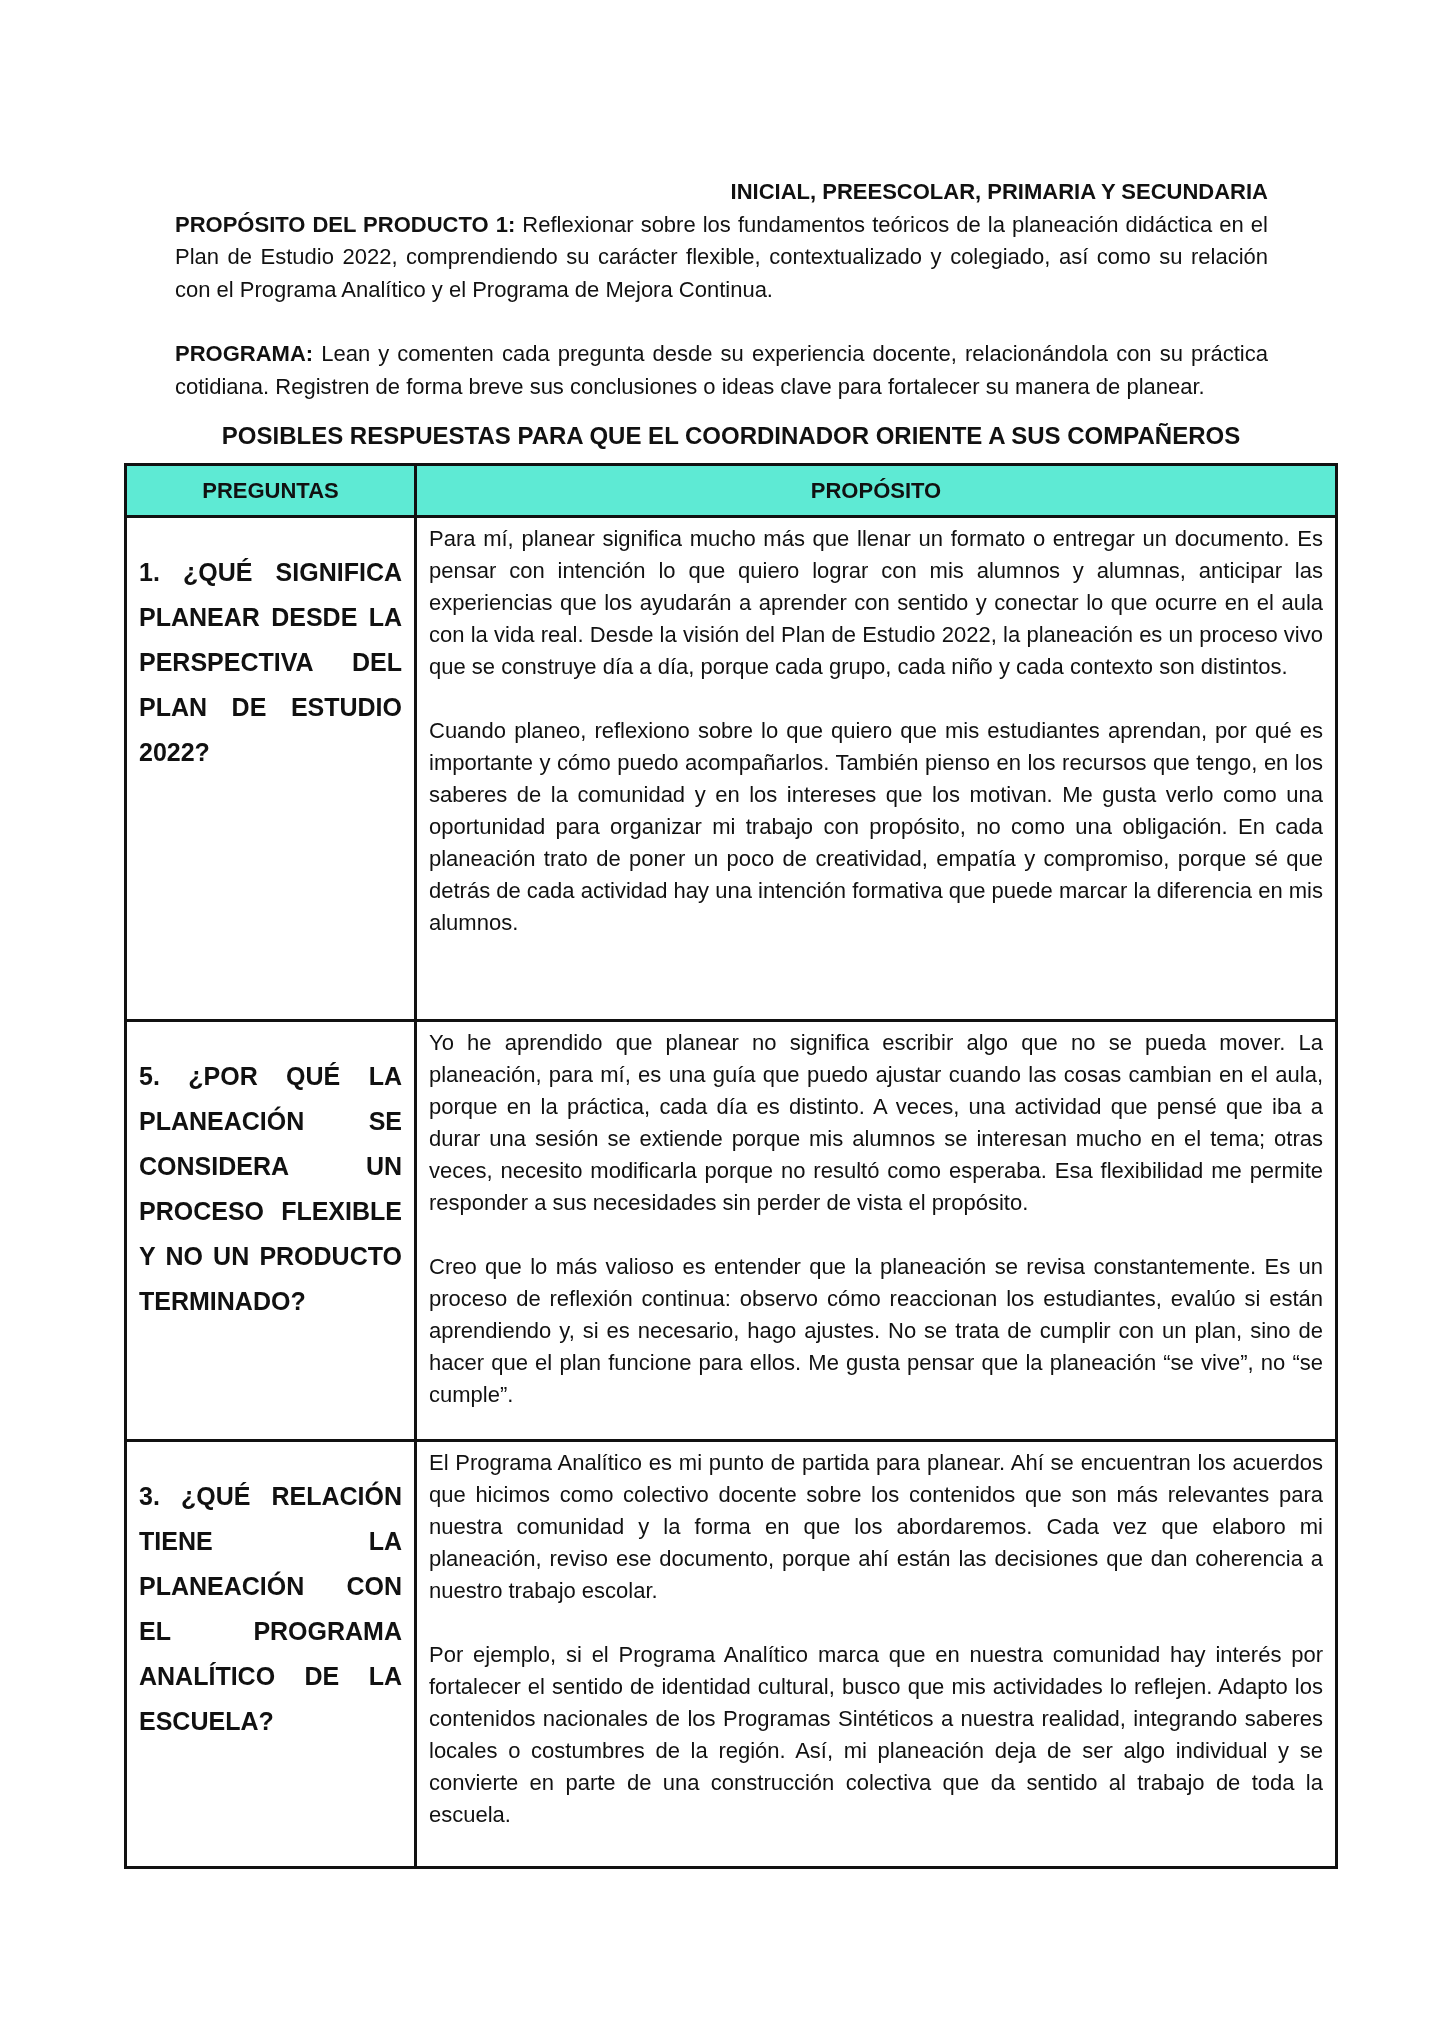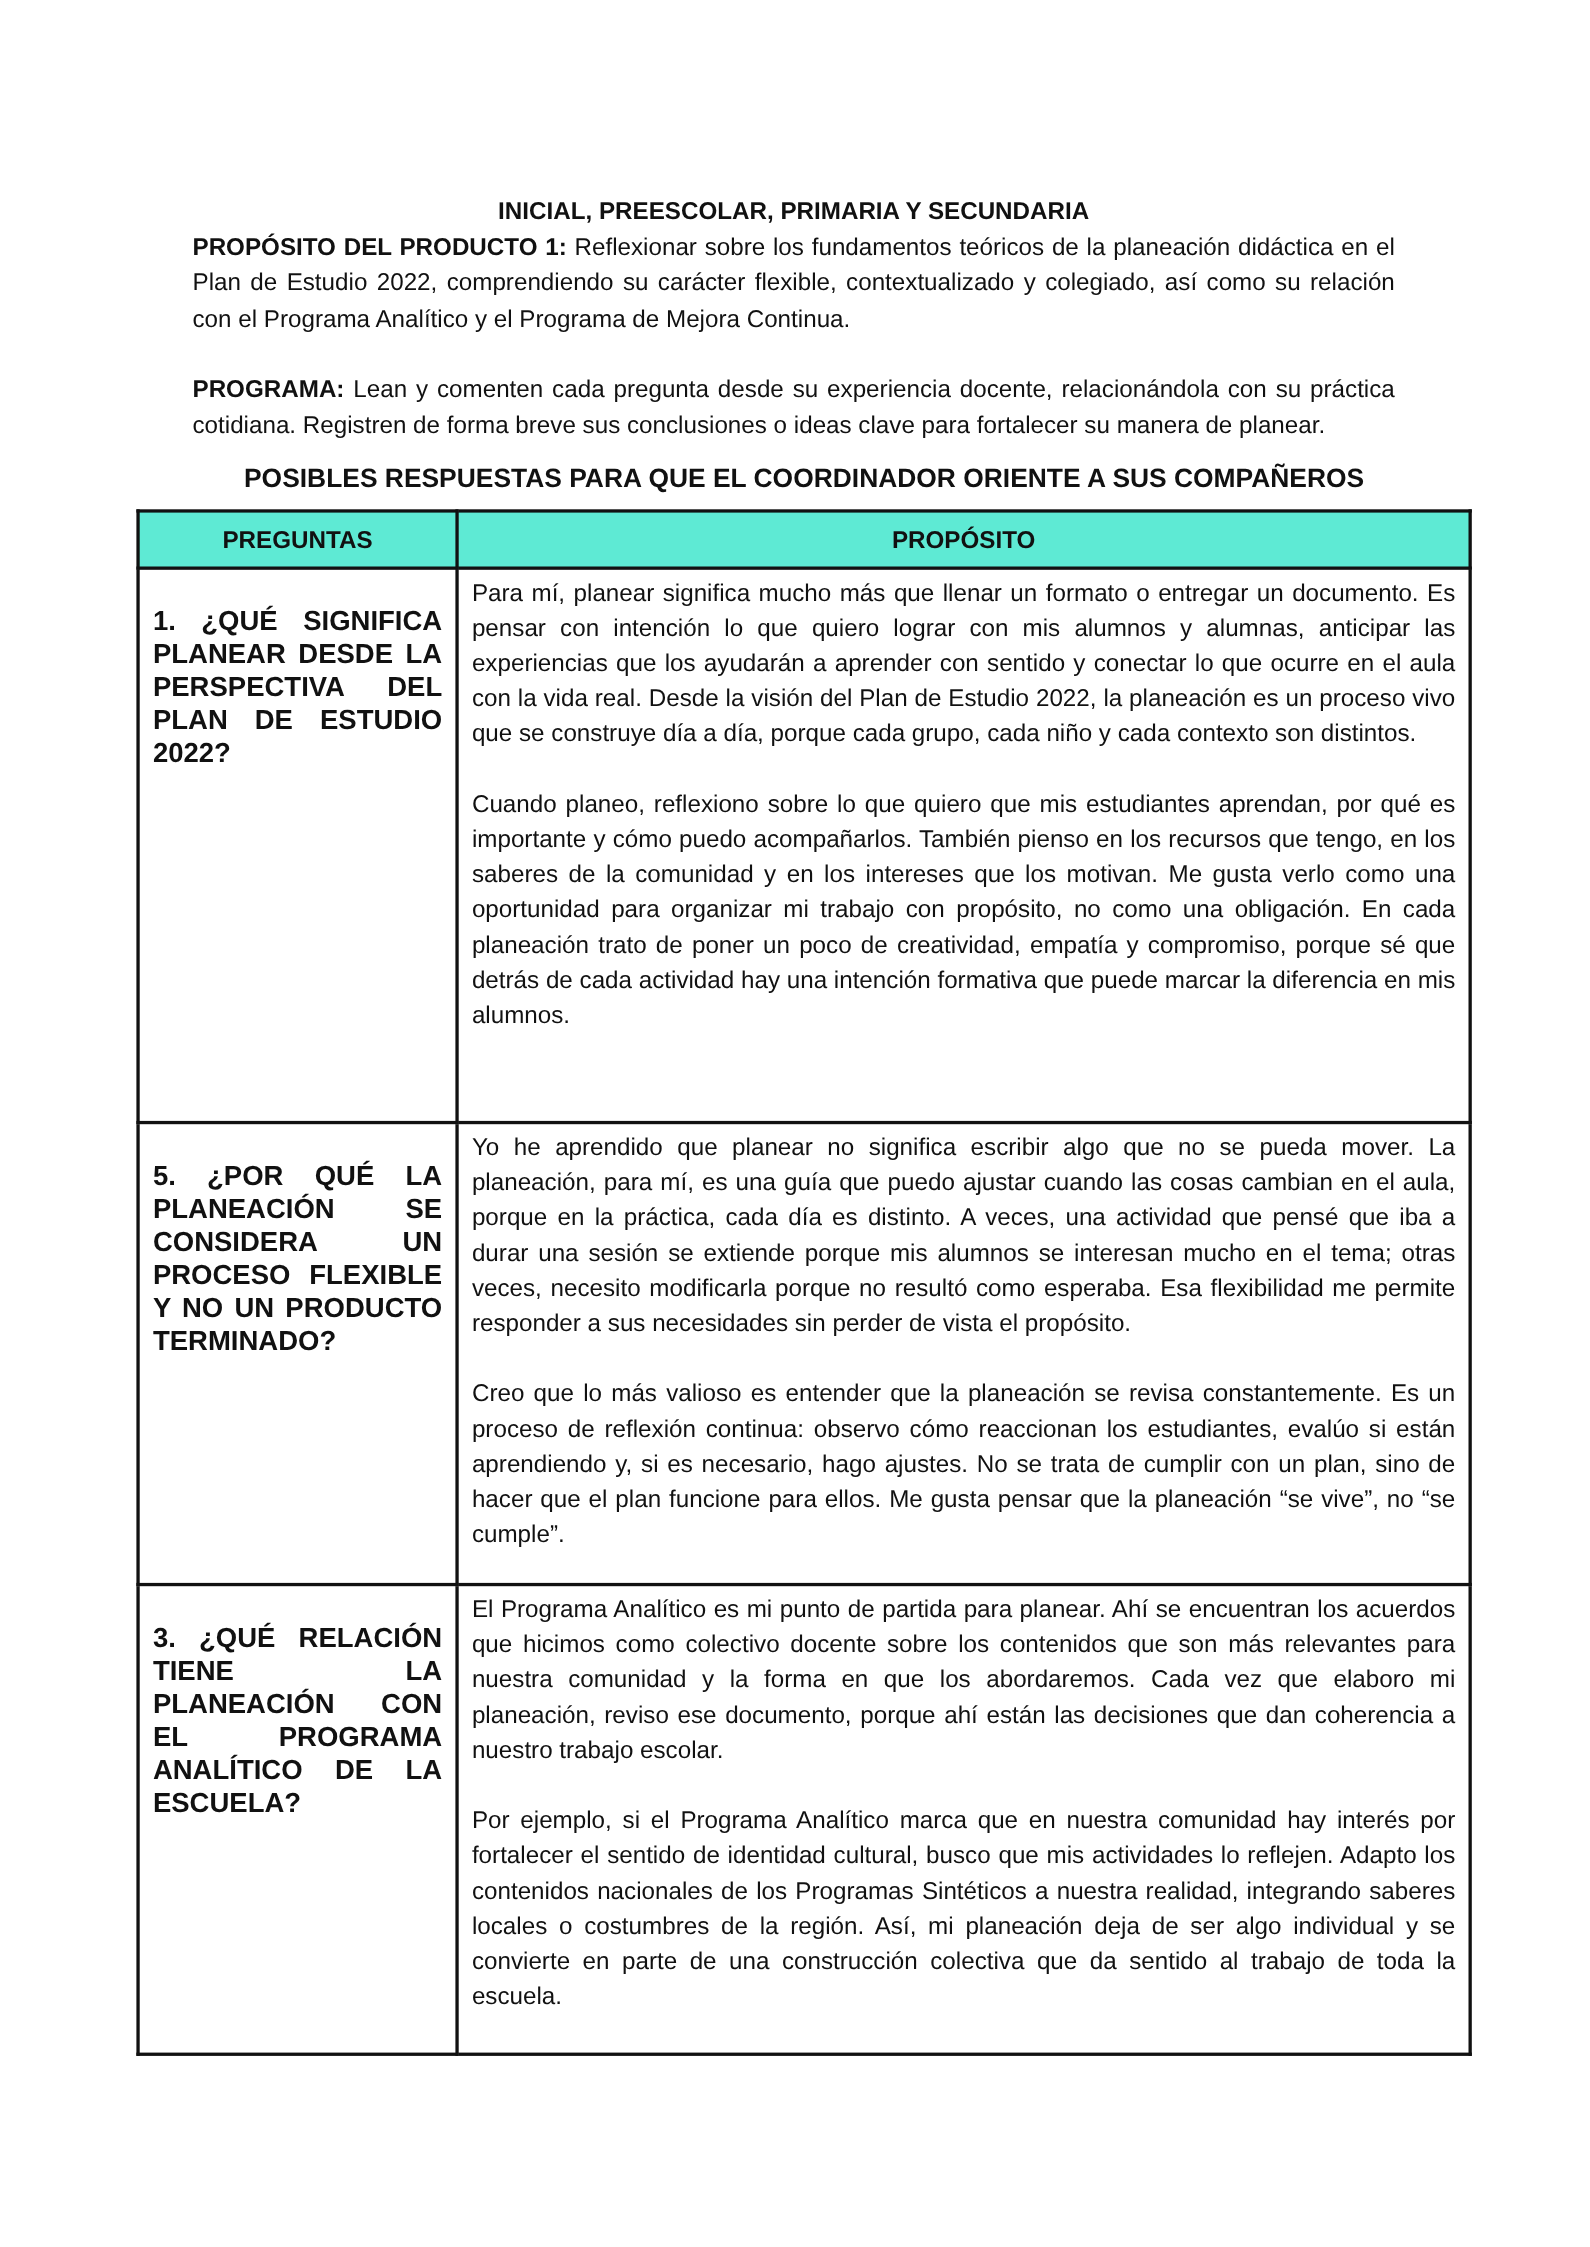--- a/index.html
+++ b/index.html
@@ -3,33 +3,33 @@
 <meta charset="utf-8">
 <style>
   html, body { margin: 0; padding: 0; background: #ffffff; }
   body { width: 1445px; height: 2043px; position: relative; overflow: hidden;
          font-family: "Liberation Sans", sans-serif; color: #111; }
   .page { position: absolute; left: 0; top: 0; width: 1445px; height: 2043px; background: #fff; }
 
   .intro { position: absolute; left: 175px; top: 176px; width: 1093px;
            font-size: 22px; line-height: 32.5px; text-align: justify; }
   .intro p { margin: 0; }
-  .level-title { text-align: center; font-weight: bold; margin: 0; }
+  .level-title { text-align: right; font-weight: bold; margin: 0; }
   .label-bold { font-weight: bold; }
   .gap { height: 32px; }
   .table-title { position: absolute; left: 124px; width: 1214px; top: 421px;
                  text-align: center; font-weight: bold; font-size: 24px; line-height: 30px; }
 
   table.qa { position: absolute; left: 124px; top: 463px; width: 1214px;
              border-collapse: collapse; table-layout: fixed; }
   table.qa th, table.qa td { border: 3px solid #111; vertical-align: top; }
   table.qa col.c1 { width: 290px; }
   table.qa th { background: #5eead4; height: 49px; font-size: 22px; font-weight: bold;
                 text-align: center; vertical-align: middle; padding: 0; }
-  td.question { font-weight: bold; font-size: 25px; line-height: 30px;
+  td.question { font-weight: bold; font-size: 25px; line-height: 45px;
                 text-align: justify; padding: 32px 12px 1px 12px; }
   td.answer { font-size: 22px; line-height: 32px; text-align: justify;
               padding: 5px 12px 24px 12px; }
   td.answer p { margin: 0; }
   td.answer p + p { margin-top: 32px; }
   tr.r1 td { height: 468px; }
   tr.r2 td { height: 384px; }
   tr.r3 td { height: 391px; }
 </style>
 </head>

